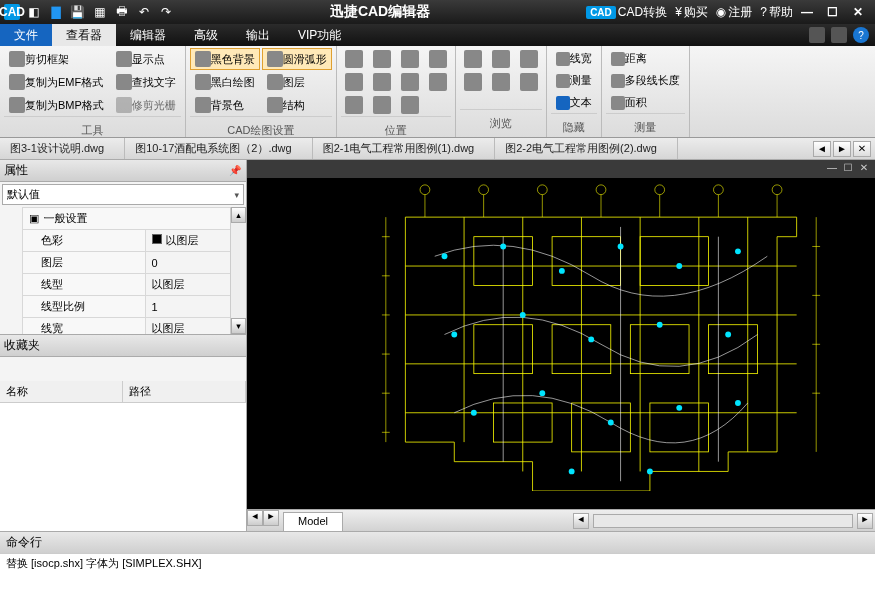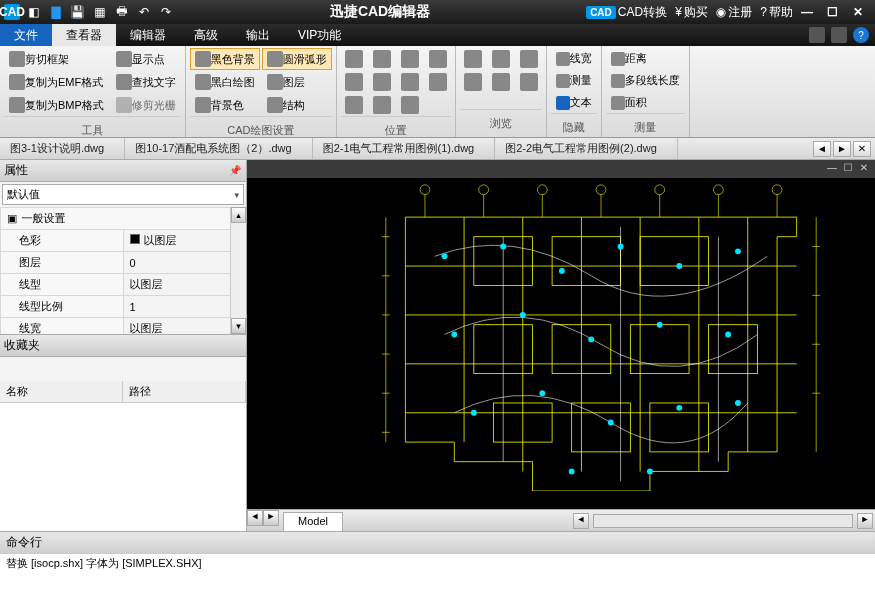--- a/index.html
+++ b/index.html
@@ -46,21 +46,21 @@
 .dnav { width:18px; height:16px; border:1px solid #aaa; background:linear-gradient(#fff,#ddd); display:flex; align-items:center; justify-content:center; font-size:10px; cursor:pointer; }
 
 
 .main { flex:1; display:flex; min-height:0; }
 .left-panels { width:247px; display:flex; flex-direction:column; background:#f4f4f4; border-right:1px solid #aaa; }
 .panel-hdr { background: linear-gradient(#e8e8e8,#cfcfcf); border-bottom:1px solid #aaa; padding:2px 4px; font-size:12px; display:flex; align-items:center; }
 .panel-hdr .pin { margin-left:auto; font-size:10px; cursor:pointer; }
 .combo { margin:2px; border:1px solid #aaa; background:#fff; padding:2px 4px; display:flex; align-items:center; font-size:11px; }
 .combo::after { content:"▾"; margin-left:auto; font-size:9px; color:#555; }
 .prop-scroll { flex:0 0 128px; overflow:hidden; position:relative; border-bottom:1px solid #aaa; }
-.prop-table { width:100%; border-collapse:collapse; font-size:11px; }
+.prop-table { width:100%; border-collapse:collapse; font-size:11px;margin-left:22px; }
 .prop-table td { border:1px solid #d8d8d8; padding:3px 6px; }
 .prop-table tr.section td { background:#e2e2e2; font-weight:normal; }
 .prop-table tr td:first-child { width:50%; background:#f8f8f8; text-indent:12px; }
 .prop-table tr.section td:first-child { text-indent:0; }
 .vscroll { position:absolute; right:0; top:0; bottom:0; width:16px; background:#eee; border-left:1px solid #ccc; }
 .vscroll .vbtn { height:16px; background:linear-gradient(#fff,#ccc); border:1px solid #aaa; text-align:center; font-size:9px; line-height:14px; cursor:pointer; }
 .fav { flex:1; display:flex; flex-direction:column; }
 .fav-cols { display:flex; border-bottom:1px solid #ccc; background:#f0f0f0;margin-top:24px; }
 .fav-cols div { flex:1; padding:3px 6px; font-size:11px; border-right:1px solid #ccc; }
 

